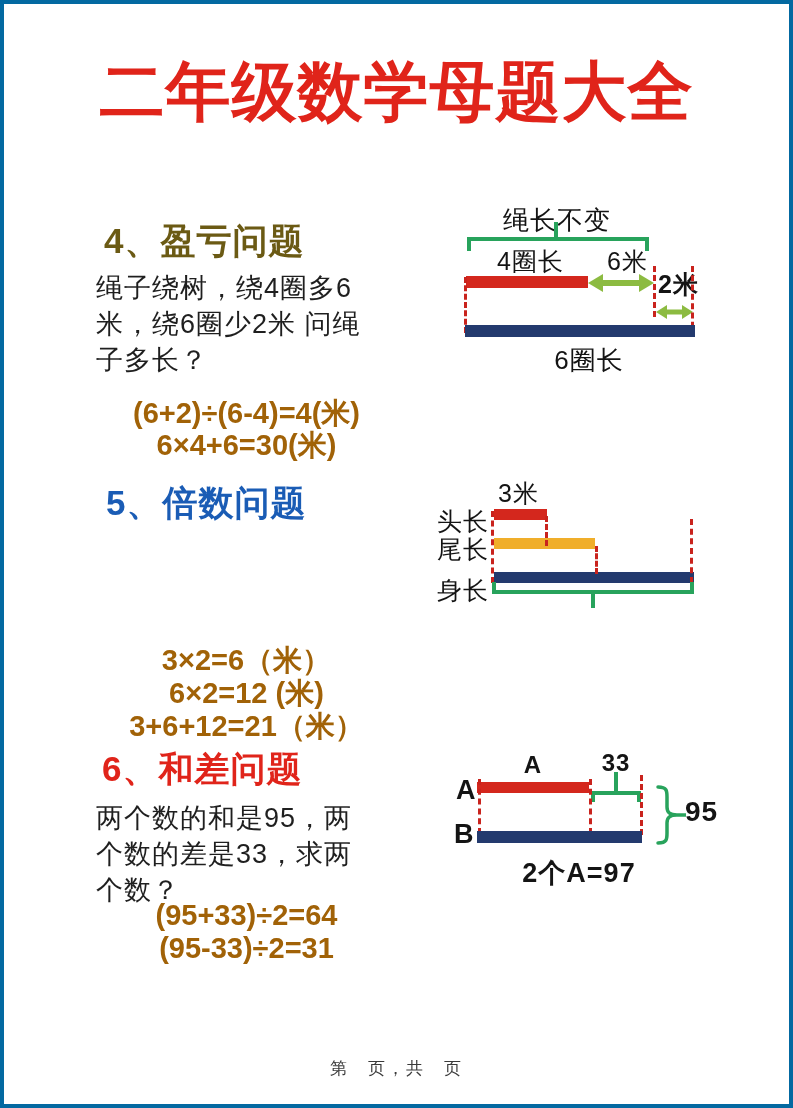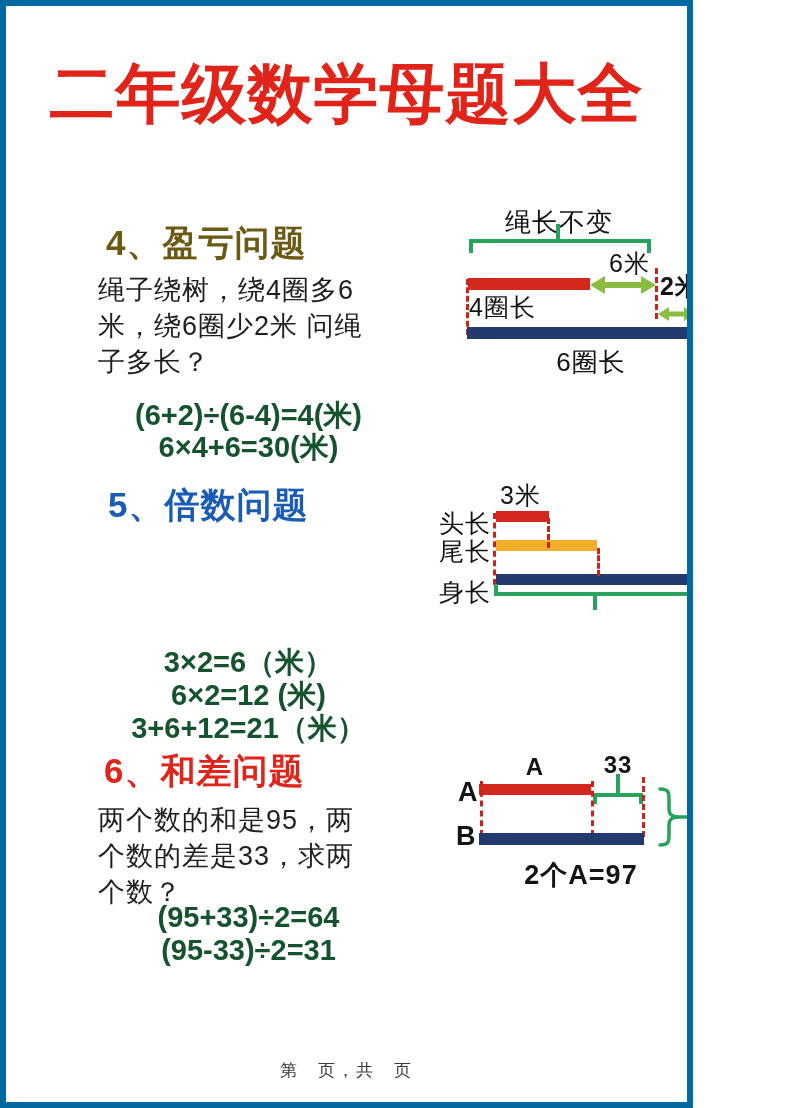--- a/index.html
+++ b/index.html
@@ -1,38 +1,38 @@
 <!DOCTYPE html>
 <html><head>
 <meta charset="utf-8">
 <style>
   html,body{margin:0;padding:0;background:#fff;}
   .page{
-    position:relative;width:693px;height:1108px;background:#ffffff;
-    border:6px solid #0369a1;box-sizing:border-box;overflow:hidden;
+    position:relative;width:793px;height:1108px;background:#ffffff;
+    border:4px solid #0369a1;box-sizing:border-box;overflow:hidden;
     font-family:"Liberation Sans",sans-serif;color:#1d1d1d;
   }
   .title{
     position:absolute;top:44px;left:0;width:100%;text-align:center;
     font-size:65px;font-weight:900;color:#e0241a;letter-spacing:1px;white-space:nowrap;
   }
   .sec-heading{
     position:absolute;font-size:35px;font-weight:900;letter-spacing:1px;white-space:nowrap;
   }
   .h-s4{left:100px;top:214px;color:#6b5a14;}
   .h-s5{left:102px;top:476px;color:#1a5cb5;}
   .h-s6{left:98px;top:742px;color:#e0241a;}
   .sec-body{
     position:absolute;left:92px;width:345px;font-size:27px;line-height:36px;
     color:#1f1f1f;white-space:pre-line;letter-spacing:1px;
   }
   .b-s4{top:266px;} .b-s5{top:536px;} .b-s6{top:796px;}
   .sec-formula{
     position:absolute;left:80px;width:325px;text-align:center;
-    color:#14532d;font-weight:800;font-size:29px;white-space:pre-line;
+    color:#a16207;font-weight:800;font-size:29px;white-space:pre-line;
   }
   .f-s4{top:393px;line-height:32px;}
   .f-s5{top:640px;line-height:33px;}
   .f-s6{top:895px;line-height:33px;}
   .footer{
     position:absolute;top:1053px;left:0;width:100%;text-align:center;
     font-size:17px;color:#3a3a3a;letter-spacing:2px;
   }
   .diagram{position:absolute;}
   .d-rope{left:455px;top:195px;width:315px;height:180px;}
@@ -74,21 +74,21 @@
   <div class="sec-formula f-s6">(95+33)÷2=64
 (95-33)÷2=31</div>
 
   <div class="diagram d-rope">
     <div class="d-label ctr" style="left:0;top:4px;width:196px;font-size:26px;">绳长不变</div>
 
     <div class="gline" style="left:8px;top:38px;width:182px;height:4px;"></div>
     <div class="gline" style="left:8px;top:38px;width:4px;height:14px;"></div>
     <div class="gline" style="left:186px;top:38px;width:4px;height:14px;"></div>
     <div class="gline" style="left:95px;top:23px;width:4px;height:17px;"></div>
-    <div class="d-label" style="left:8px;top:46px;margin-top:44px;">4圈长</div>
+    <div class="d-label" style="left:38px;top:46px;">4圈长</div>
     <div class="d-label" style="left:148px;top:46px;">6米</div>
     <div class="bar bar-red" style="left:7px;top:77px;width:122px;height:12px;"></div>
     <svg class="arrow-svg" style="left:129px;top:74px;" width="66" height="20" viewBox="0 0 66 20">
       <rect x="11" y="7" width="44" height="6" fill="#8cbb41"></rect>
       <polygon points="0,10 15,1 15,19" fill="#8cbb41"></polygon>
       <polygon points="66,10 51,1 51,19" fill="#8cbb41"></polygon>
     </svg>
     <div class="dash" style="left:194px;top:67px;height:51px;"></div>
     <div class="d-label" style="left:199px;top:69px;font-weight:600;">2米</div>
     <svg class="arrow-svg" style="left:197px;top:105px;" width="37" height="16" viewBox="0 0 37 16">

